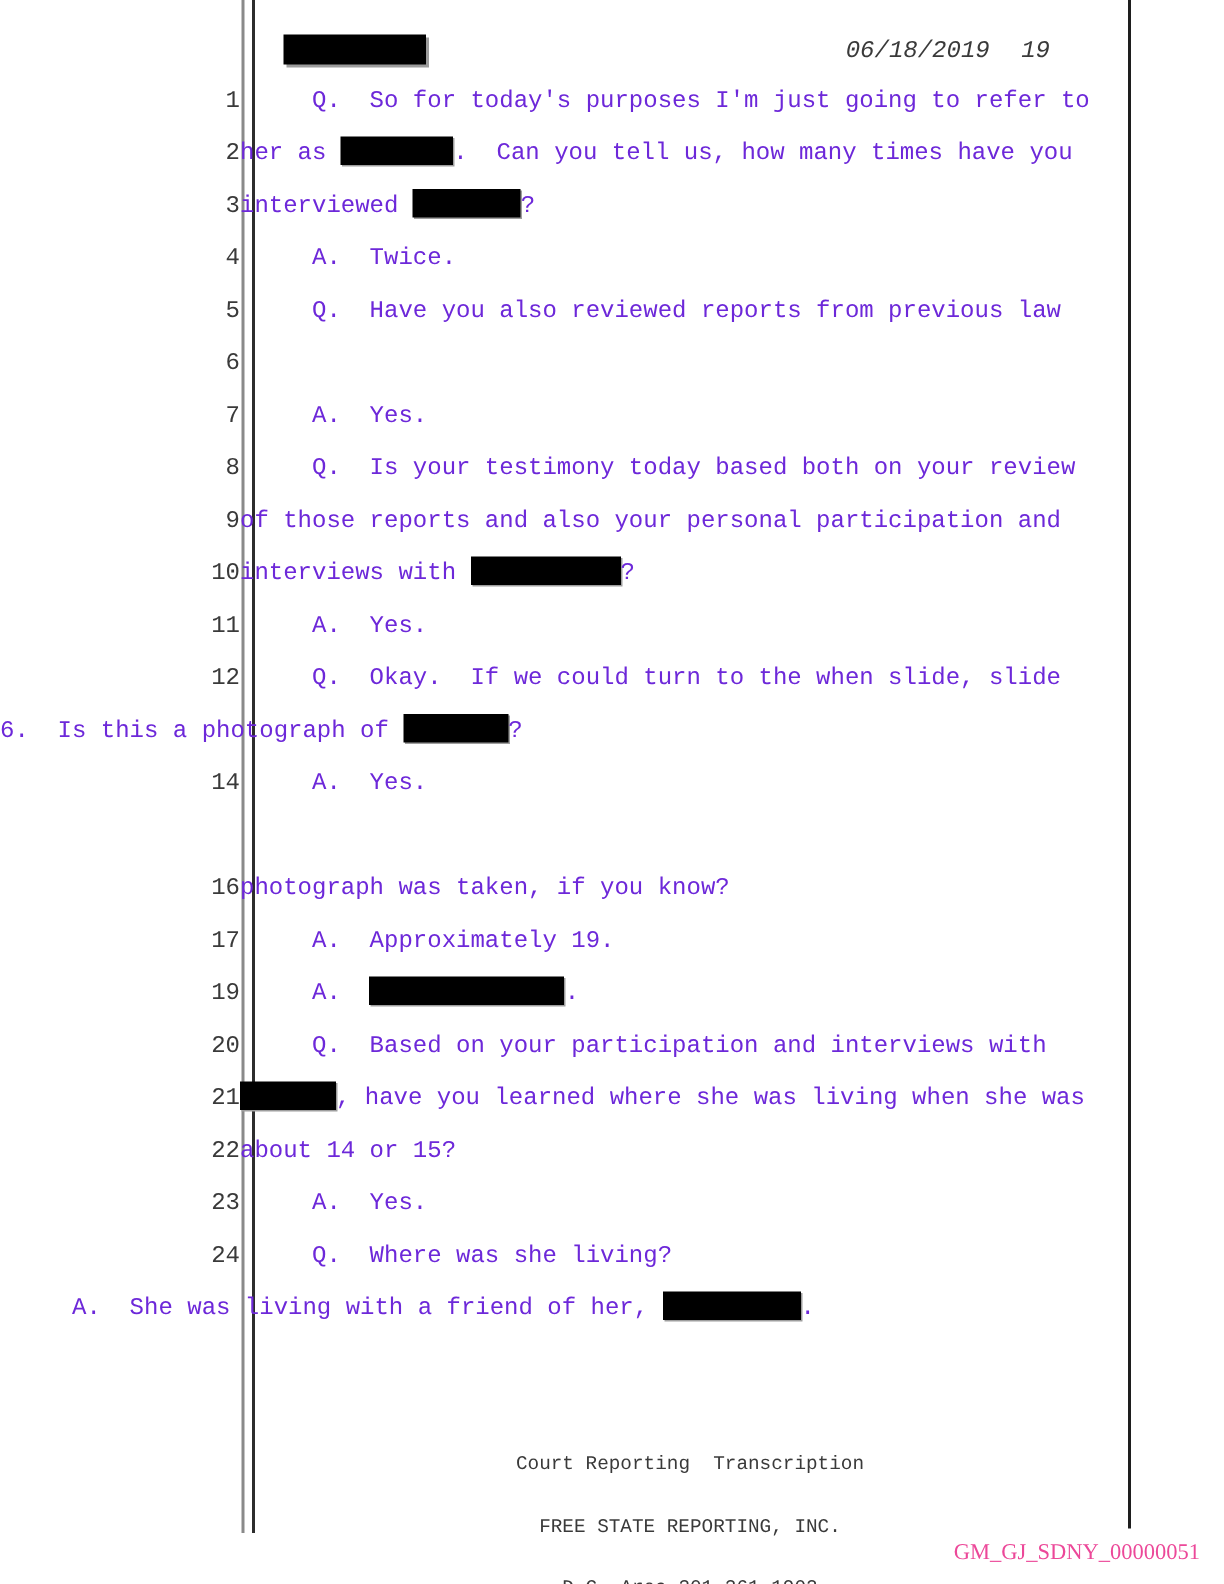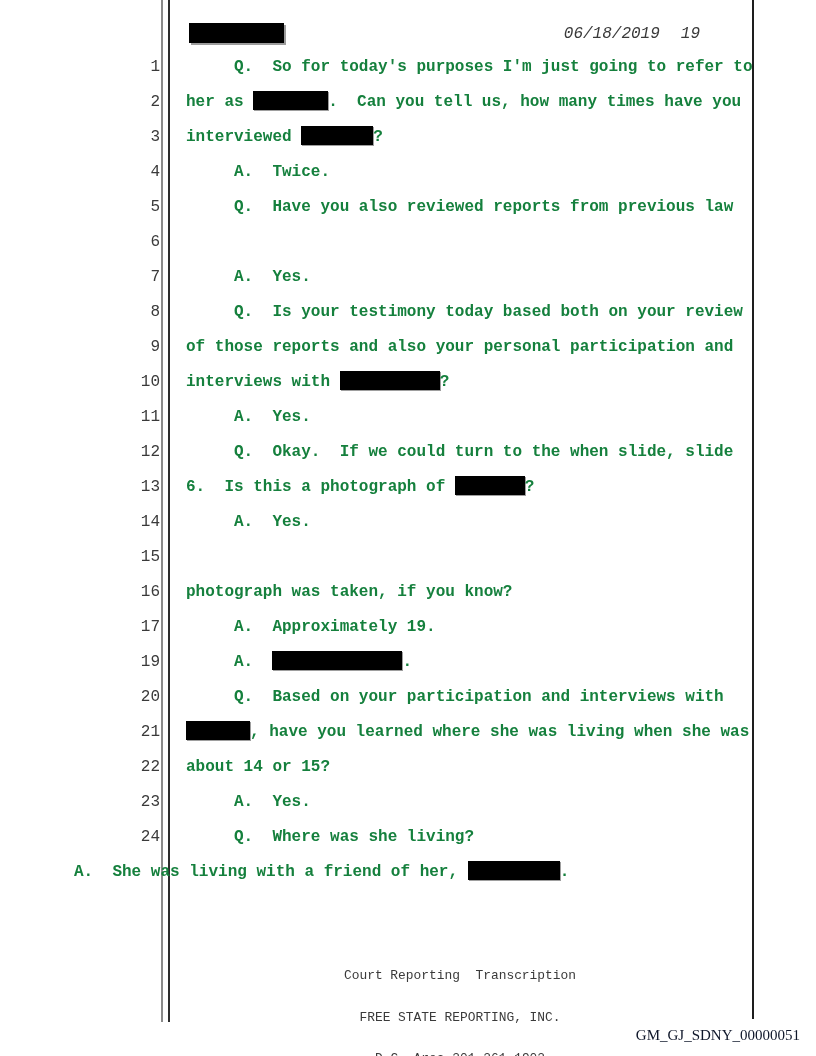--- a/index.html
+++ b/index.html
@@ -21,33 +21,33 @@
     position:absolute;left:189px;top:23px;height:20px;background:#000;
     box-shadow:2px 2px 0 #9c9c9c;
   }
   .header-right{
     position:absolute;top:25px;right:116px;font-size:16px;white-space:pre;color:#3a3a3a;font-style:italic;
   }
   .hdr-page{margin-left:21px;}
   .lines{position:absolute;top:50px;left:0;width:752px;}
   .line{display:flex;height:35px;line-height:35px;font-size:16px;}
   .line .num{flex:0 0 160px;width:160px;text-align:right;color:#3a3a3a;}
-  .line .txt{margin-left:26px;white-space:pre;color:#15803d;font-weight:bold;}
+  .line .txt{white-space:pre;color:#6d28d9;}
   .redact{
     display:inline-block;background:#000;height:19px;vertical-align:-4px;
     box-shadow:1px 1px 0 #9e9e9e;
   }
   .footer{
     position:absolute;top:941px;left:166px;width:588px;text-align:center;
     font-size:12.9px;line-height:13.9px;color:#3a3a3a;white-space:pre;
   }
   .bates{
     position:absolute;top:1027px;right:16px;
     font-family:"Liberation Serif","DejaVu Serif",serif;
-    font-size:15px;color:#0f172a;
+    font-size:15px;color:#ec4899;
   }
 </style>
 </head>
 <body>
 
 <div class="rule-left"></div>
 <div class="rule-right"></div>
 
 <div class="header-redaction" style="width: 95px;"></div>
 <div class="header-right"><span>06/18/2019</span><span class="hdr-page">19</span></div>
@@ -94,29 +94,27 @@
     </div>
     <div class="line">
       <span class="num">11</span>
       <span class="txt"><span>     A.  Yes.</span></span>
     </div>
     <div class="line">
       <span class="num">12</span>
       <span class="txt"><span>     Q.  Okay.  If we could turn to the when slide, slide</span></span>
     </div>
     <div class="line">
-      <span class="num">13</span>
       <span class="txt"><span>6.  Is this a photograph of </span><span class="redact" style="width: 70px; background: rgb(0, 0, 0);"></span><span>?</span></span>
     </div>
     <div class="line">
       <span class="num">14</span>
       <span class="txt"><span>     A.  Yes.</span></span>
     </div>
     <div class="line">
-      <span class="num">15</span>
     </div>
     <div class="line">
       <span class="num">16</span>
       <span class="txt"><span>photograph was taken, if you know?</span></span>
     </div>
     <div class="line">
       <span class="num">17</span>
       <span class="txt"><span>     A.  Approximately 19.</span></span>
     </div>
     <div class="line">

